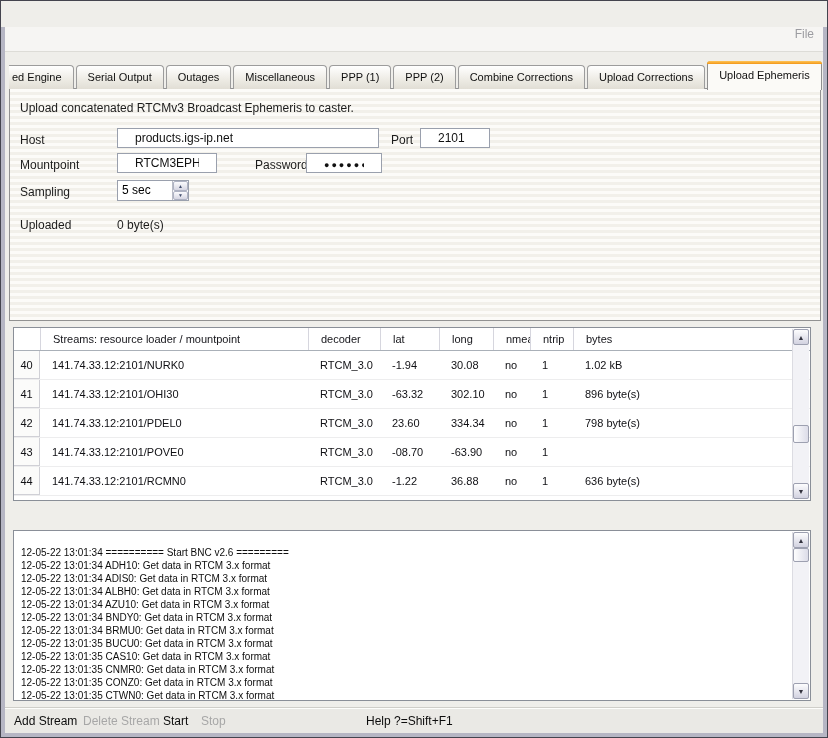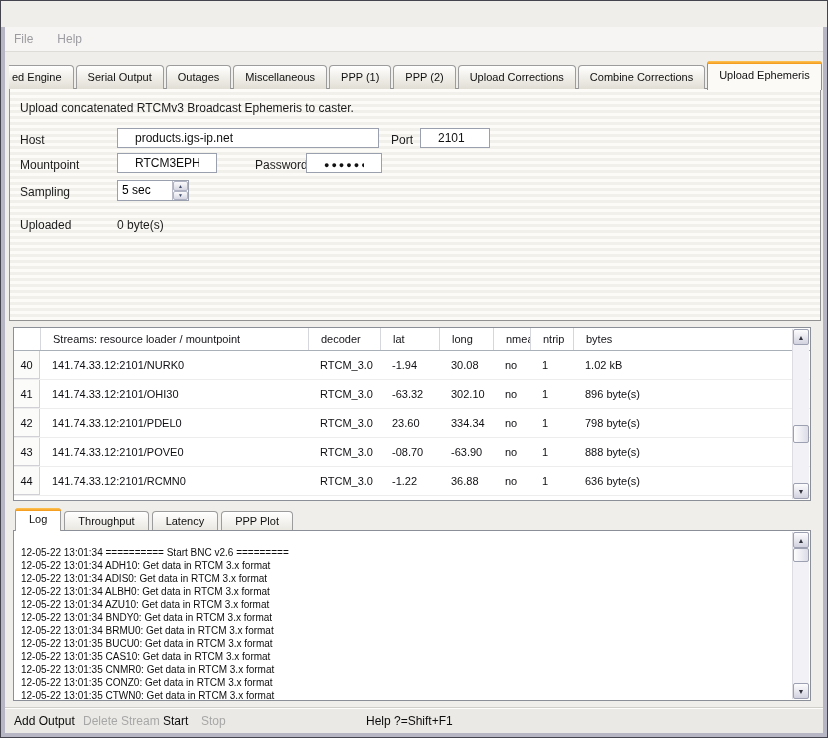--- a/index.html
+++ b/index.html
@@ -23,21 +23,21 @@
 
   
   .frame { position:absolute; background:#b6b6c4; z-index:5; }
   .frame.l { left:0; top:26px; bottom:0; width:4px; }
   .frame.r { right:0; top:26px; bottom:0; width:4px; }
   .frame.b { left:0; right:0; bottom:0; height:4px; }
 
   
   .menubar { position:absolute; left:4px; right:4px; top:26px; height:25px;
     background:#f6f5f3; border-bottom:1px solid #dddcd7;
-    display:flex; align-items:center; gap:24px; padding:0 9px; font-size:12px; color:#9c9ca1; }
+    display:flex; align-items:flex-end; gap:24px; padding:0 9px; font-size:12px; color:#9c9ca1;flex-direction:column; }
 
   
   .tabbar { position:absolute; left:8px; right:6px; top:60px; height:28px;
     display:flex; align-items:flex-end; z-index:2; }
   .tab { height:24px; line-height:23px; padding:0 11px; font-size:11px; color:#101010; white-space:nowrap;
     background:linear-gradient(#ffffff,#edebe4 60%,#e1ded5);
     border:1px solid #9c9c9c; border-bottom:none; border-radius:4px 4px 0 0; margin-right:2px; position:relative; }
   .tab.clipped { border-left:none; border-top-left-radius:0; padding-left:3px; }
   .tab.active { height:29px; line-height:27px; background:#fbfaf7; margin-bottom:-1px; z-index:3;
     border-color:#8f8f8f; }
@@ -118,22 +118,22 @@
     <span>Help</span>
   </div>
 
   <div class="tabbar" id="tabbar">
     <div class="tab clipped">ed Engine</div>
       <div class="tab">Serial Output</div>
       <div class="tab">Outages</div>
       <div class="tab">Miscellaneous</div>
       <div class="tab">PPP (1)</div>
       <div class="tab">PPP (2)</div>
+      <div class="tab">Combine Corrections</div>
       <div class="tab">Upload Corrections</div>
-      <div class="tab">Combine Corrections</div>
       <div class="tab active">Upload Ephemeris</div>
   </div>
 
   <div class="tabpane">
     <div class="desc">Upload concatenated RTCMv3 Broadcast Ephemeris to caster.</div>
 
     <span class="flabel" style="left:10px; top:44px;">Host</span>
     <input class="field" style="left: 107px; top: 39px; width: 262px;" value="products.igs-ip.net">
     <span class="flabel" style="left:381px; top:44px;">Port</span>
     <input class="field" style="left: 410px; top: 39px; width: 70px;" value="2101">
@@ -203,21 +203,20 @@
           <div class="cell">798 byte(s)</div>
         </div>
         <div class="trow">
           <div class="cell num">43</div>
           <div class="cell">141.74.33.12:2101/POVE0</div>
           <div class="cell">RTCM_3.0</div>
           <div class="cell">-08.70</div>
           <div class="cell">-63.90</div>
           <div class="cell">no</div>
           <div class="cell">1</div>
-          <div class="cell">888 byte(s)</div>
         </div>
         <div class="trow">
           <div class="cell num">44</div>
           <div class="cell">141.74.33.12:2101/RCMN0</div>
           <div class="cell">RTCM_3.0</div>
           <div class="cell">-1.22</div>
           <div class="cell">36.88</div>
           <div class="cell">no</div>
           <div class="cell">1</div>
           <div class="cell">636 byte(s)</div>
@@ -227,41 +226,35 @@
       <div class="sbtn up">
           <span>▲</span>
         </div>
       <div class="thumb" style="top:96px; height:18px;"></div>
       <div class="sbtn down">
           <span>▼</span>
         </div>
     </div>
   </div>
 
-  <div class="logtabs" id="logtabs">
-      <div class="ltab active">Log</div>
-      <div class="ltab">Throughput</div>
-      <div class="ltab">Latency</div>
-      <div class="ltab">PPP Plot</div>
-    </div>
 
   <div class="logpane">
     <div class="loglines" id="loglines"><div class="logline">12-05-22 13:01:34 ========== Start BNC v2.6 =========</div><div class="logline">12-05-22 13:01:34 ADH10: Get data in RTCM 3.x format</div><div class="logline">12-05-22 13:01:34 ADIS0: Get data in RTCM 3.x format</div><div class="logline">12-05-22 13:01:34 ALBH0: Get data in RTCM 3.x format</div><div class="logline">12-05-22 13:01:34 AZU10: Get data in RTCM 3.x format</div><div class="logline">12-05-22 13:01:34 BNDY0: Get data in RTCM 3.x format</div><div class="logline">12-05-22 13:01:34 BRMU0: Get data in RTCM 3.x format</div><div class="logline">12-05-22 13:01:35 BUCU0: Get data in RTCM 3.x format</div><div class="logline">12-05-22 13:01:35 CAS10: Get data in RTCM 3.x format</div><div class="logline">12-05-22 13:01:35 CNMR0: Get data in RTCM 3.x format</div><div class="logline">12-05-22 13:01:35 CONZ0: Get data in RTCM 3.x format</div><div class="logline">12-05-22 13:01:35 CTWN0: Get data in RTCM 3.x format</div></div>
     <div class="vscroll">
       <div class="sbtn up">
           <span>▲</span>
         </div>
       <div class="thumb" style="top:16px; height:14px;"></div>
       <div class="sbtn down">
           <span>▼</span>
         </div>
     </div>
   </div>
 
   <div class="toolbar">
-    <span class="tbitem" style="left:9px;">Add Output</span>
+    <span class="tbitem" style="left:9px;">Add Stream</span>
     <span class="tbitem disabled" style="left:78px;">Delete Stream</span>
     <span class="tbitem" style="left:158px;text-align:center;">Start</span>
     <span class="tbitem disabled" style="left:196px;">Stop</span>
     <span class="tbitem" style="left:361px;">Help ?=Shift+F1</span>
   </div>
 
 </div>
 
 </body></html>

